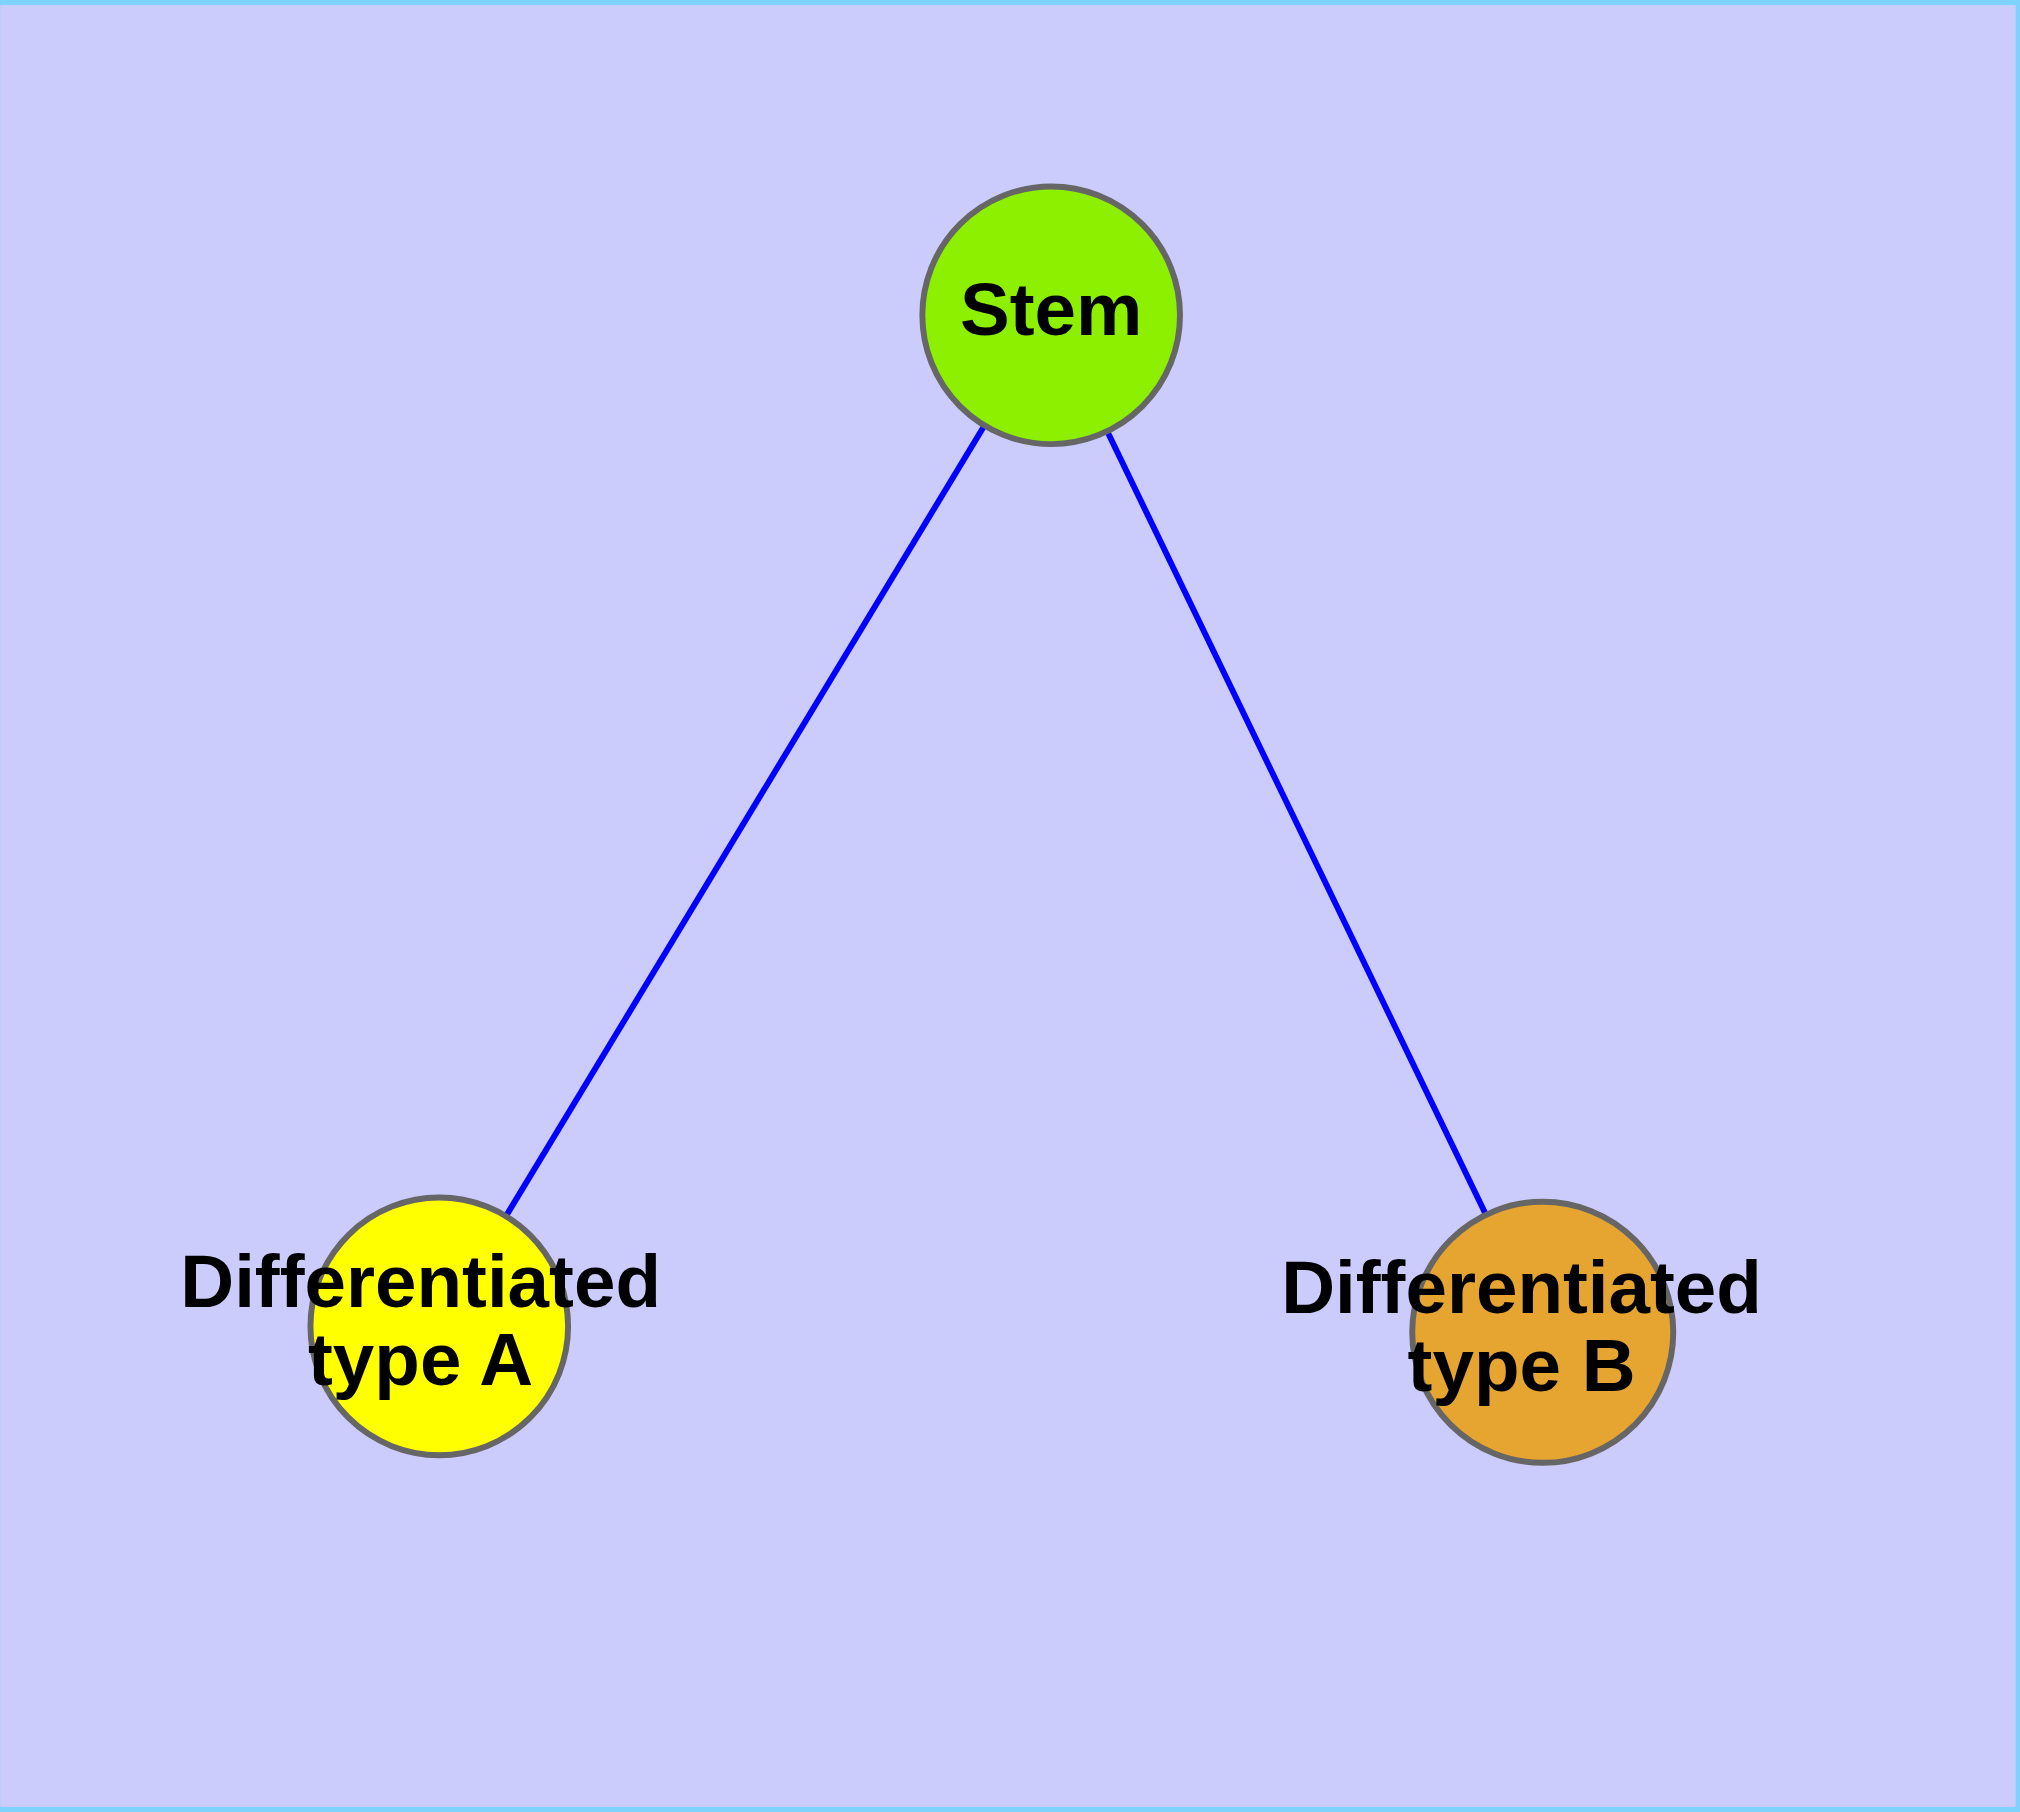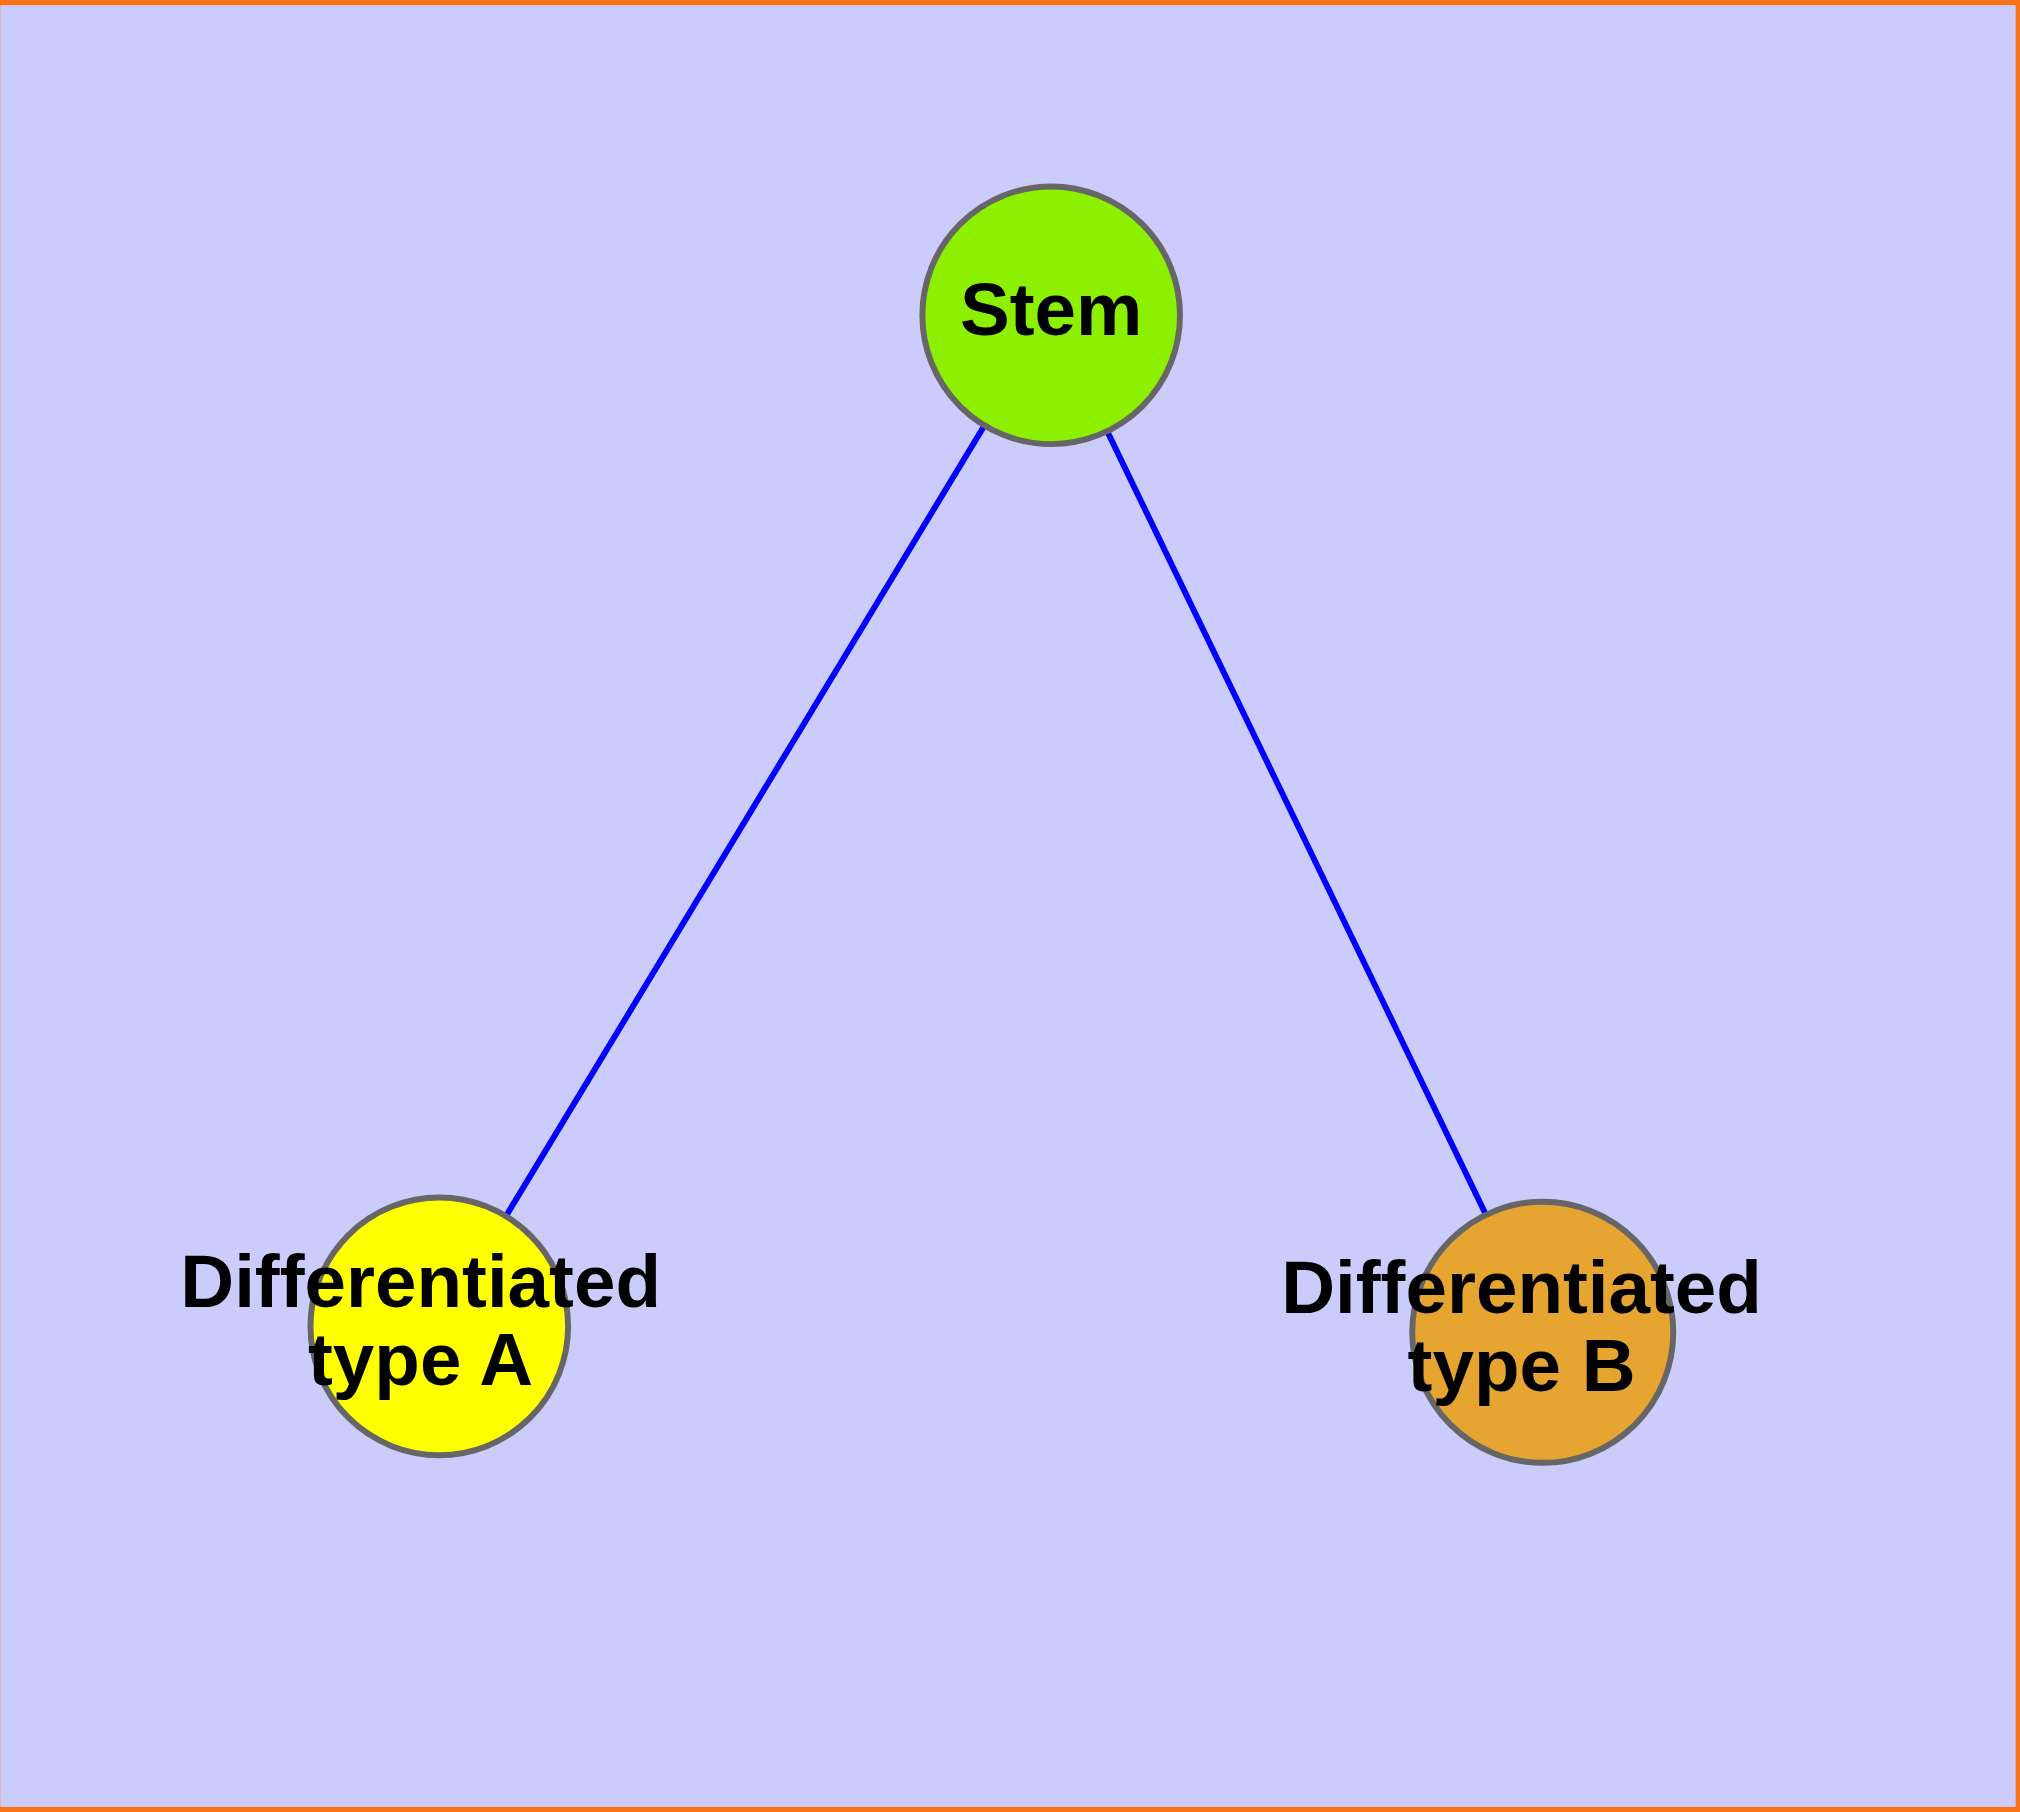--- a/index.html
+++ b/index.html
@@ -33,21 +33,21 @@
     font-weight: bold;
     fill: #000000;
     text-anchor: middle;
     dominant-baseline: middle;
     paint-order: normal;
   }
 </style>
 </head>
 <body style="background: rgb(255, 255, 255);">
 
-<div id="graph-canvas" style="background: #f97316;">
+<div id="graph-canvas" style="background: #7dd3fc;">
   <svg id="graph-svg" viewBox="0 0 2384 2138" xmlns="http://www.w3.org/2000/svg">
     <rect id="bg-rect" x="0" y="6" width="2378" height="2126" fill="#ccccfc"></rect>
     <g id="edges-layer">
         <line x1="1162.3358134697917" y1="500.32877358800334" x2="595.6641865302082" y2="1436.6712264119967" stroke="#0000ff" stroke-width="7" stroke-linecap="butt"></line>
         <line x1="1305.2752990810409" y1="507.0523429262916" x2="1753.8543635978785" y2="1435.1469591680245" stroke="#0000ff" stroke-width="7" stroke-linecap="butt"></line>
       </g>
     <g id="nodes-layer">
         <circle cx="1240" cy="372" r="152" fill="#8cf000" stroke="#666666" stroke-width="7"></circle>
         <circle cx="518" cy="1565" r="152" fill="#ffff00" stroke="#666666" stroke-width="7"></circle>
         <circle cx="1820" cy="1572" r="154" fill="#e5a530" stroke="#666666" stroke-width="7"></circle>

